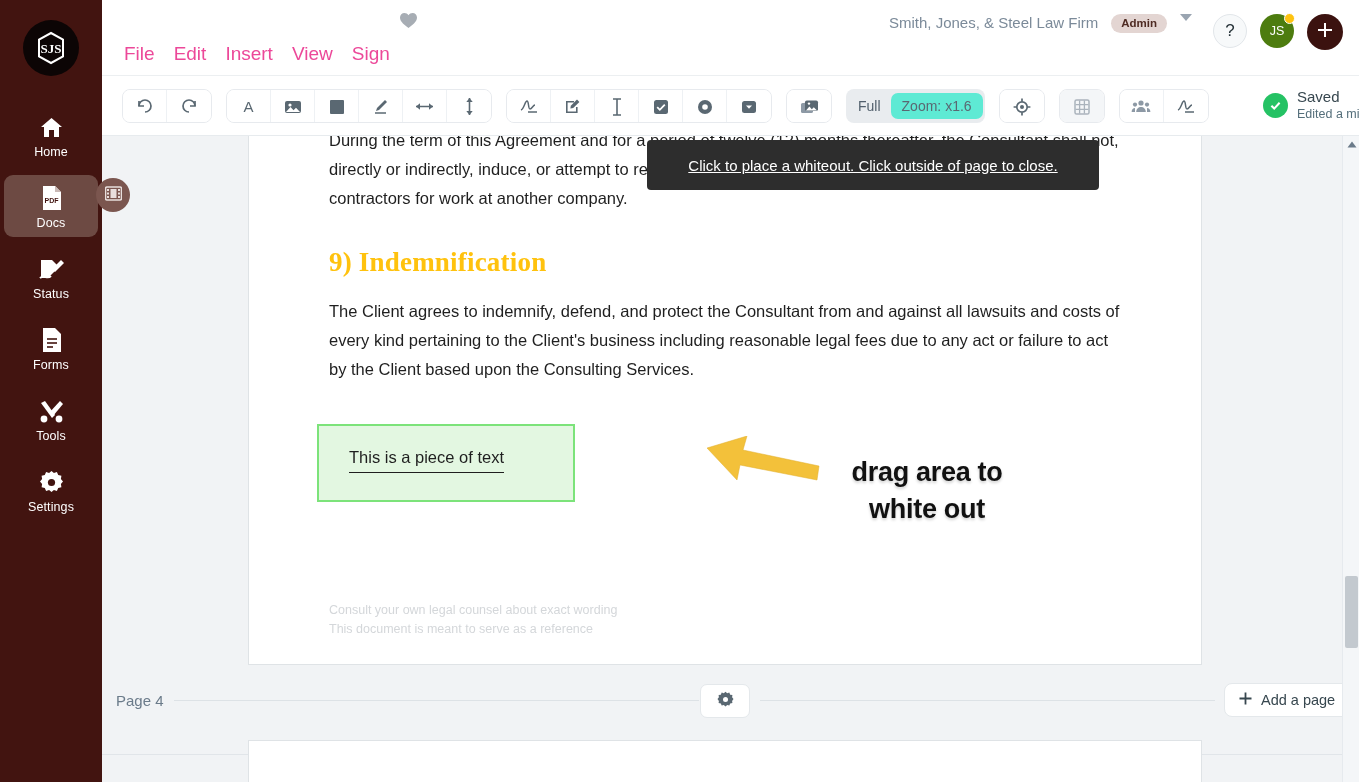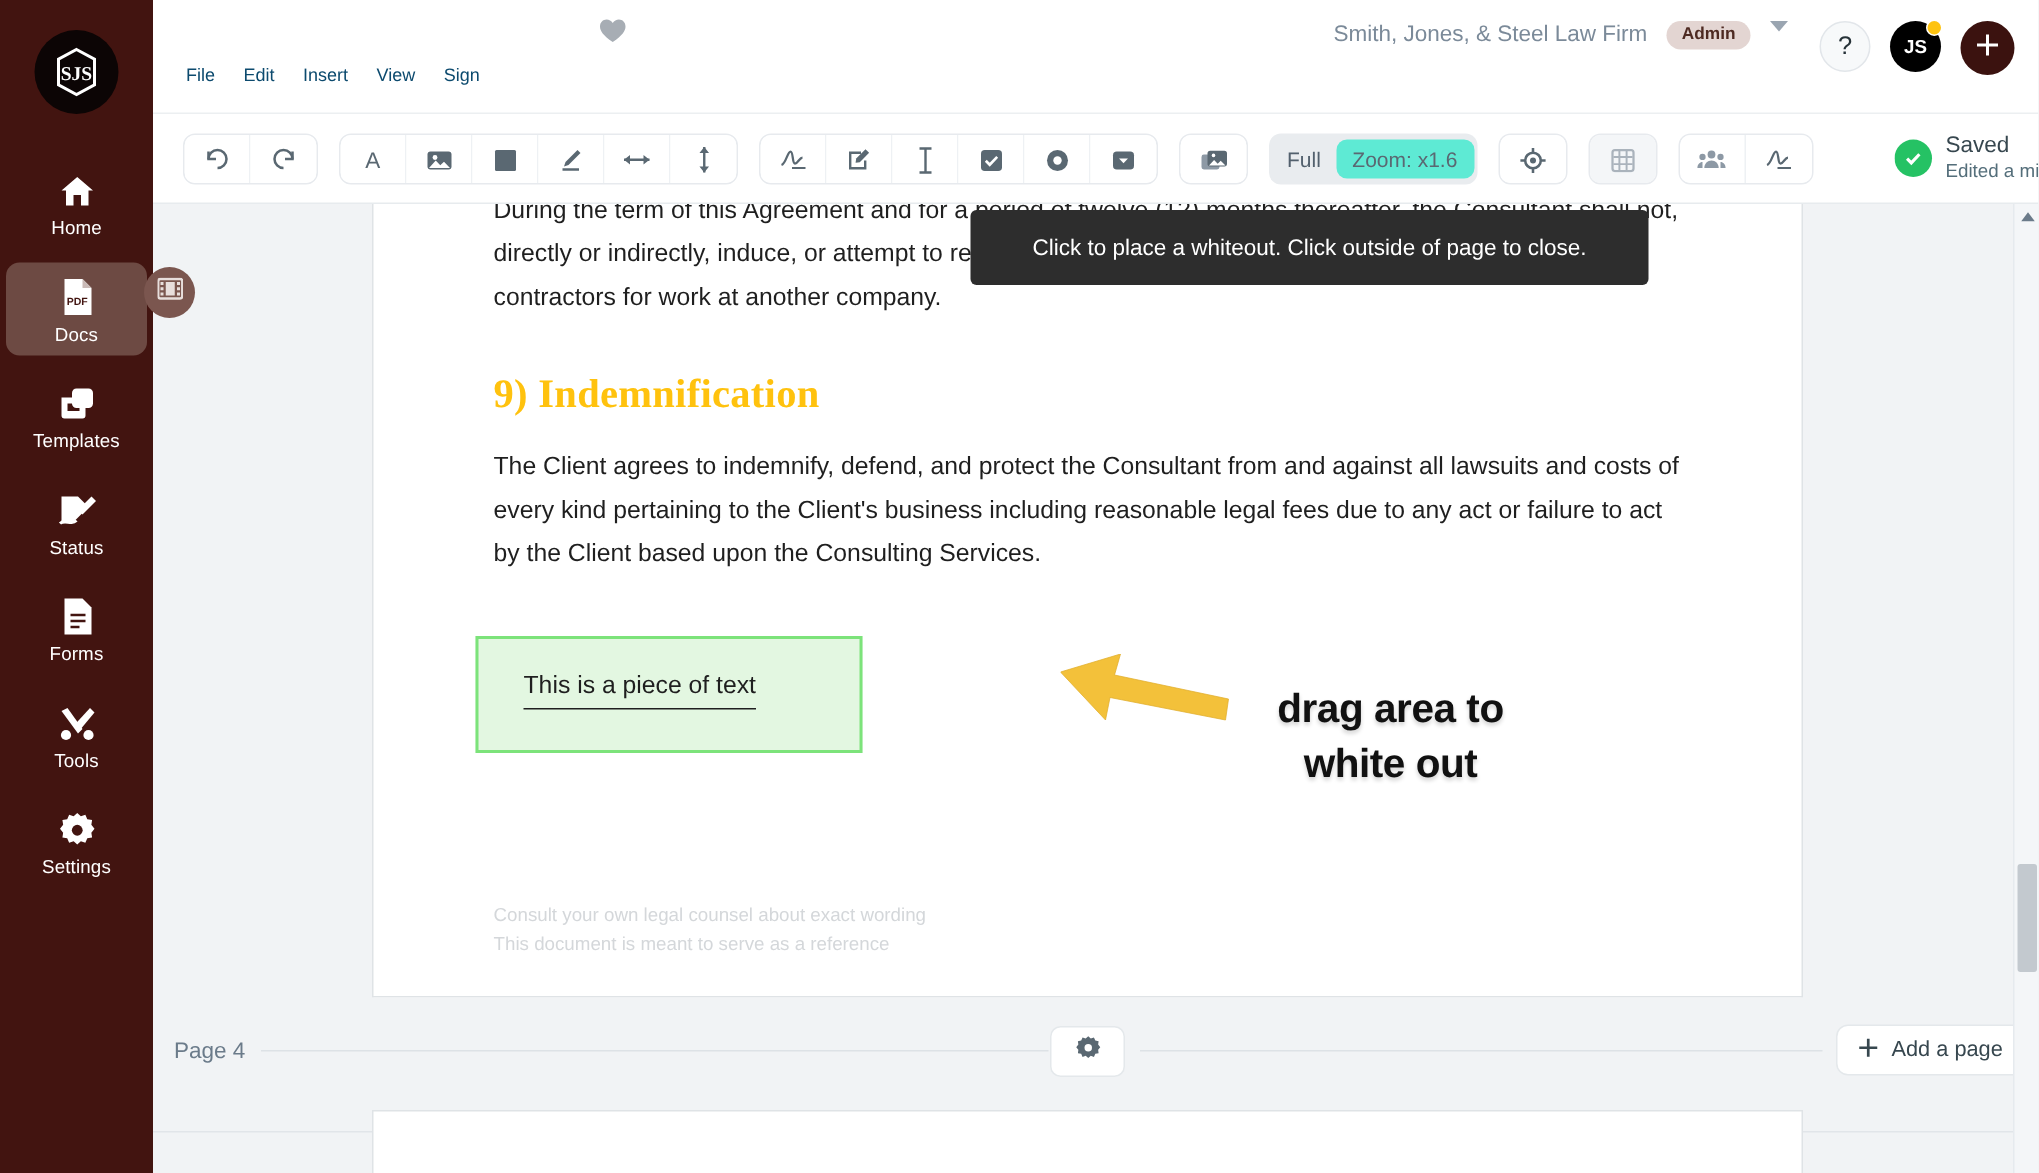--- a/index.html
+++ b/index.html
@@ -51,42 +51,42 @@
     border-bottom: 1px solid #eceff1;
   }
   .doc-title {
     position: absolute; left: 20px; top: 8px;
     font-size: 25px; color: #263238; font-weight: 400;
     letter-spacing: .2px;
   }
   .fav-icon { position: absolute; left: 297px; top: 12px; cursor: pointer; }
   .menubar { position: absolute; left: 22px; top: 43px; display: flex; gap: 19px; }
   .menu-item {
-    font-size: 12px; color: #0c4a6e; cursor: pointer; font-weight: 500;
+    font-size: 19px; color: #ec4899; cursor: pointer; font-weight: 500;
   }
   .header-right {
     position: absolute; right: 16px; top: 14px;
     display: flex; align-items: flex-start; gap: 13px;
   }
   .org-name { font-size: 15px; color: #7b8a99; white-space: nowrap; }
   .admin-badge {
     background: #e3d5d2; color: #4e2a22; font-size: 11.5px;
     padding: 3px 10px 4px; border-radius: 10px; font-weight: 600;
   }
   .chev { width: 0; height: 0; border-left: 6px solid transparent; border-right: 6px solid transparent;
           border-top: 7px solid #9aa5b1; cursor: pointer; }
   .help-btn {
     width: 34px; height: 34px; border-radius: 50%;
     border: 1px solid #e2e6ea; background: #f7f9fa;
     display: flex; align-items: center; justify-content: center;
     font-size: 17px; color: #263238; cursor: pointer; margin-left: 8px;
   }
   .avatar {
     position: relative; width: 34px; height: 34px; border-radius: 50%;
-    background: #000000; color: #ffffff; font-size: 12.5px; font-weight: 700;
+    background: #4d7c0f; color: #ffffff; font-size: 12.5px; font-weight: 400;
     display: flex; align-items: center; justify-content: center; cursor: pointer;
   }
   .avatar-dot {
     position: absolute; right: -1px; top: -1px; width: 11px; height: 11px;
     border-radius: 50%; background: #fec310; border: 1.5px solid #fff;
   }
   .plus-btn {
     width: 36px; height: 36px; border-radius: 50%; background: #3b120f;
     display: flex; align-items: center; justify-content: center; cursor: pointer;
   }
@@ -177,21 +177,21 @@
     -webkit-text-stroke: 4px #ffffff; paint-order: stroke fill;
     text-shadow: 0 2px 3px rgba(0,0,0,.18);
     margin-top: 12px;
   }
 
   
   .tooltip {
     position: absolute; left: 398px; top: 4px; width: 452px; height: 50px;
     background: #2d2d2d; border-radius: 4px;
     display: flex; align-items: center; justify-content: center;
-    color: #ffffff; font-size: 15px; z-index: 5;
+    color: #ffffff; font-size: 15px; z-index: 5; text-decoration: underline;
   }
 
   
   .page-strip {
     position: absolute; left: 0; top: 529px; width: 1257px; height: 90px;
     background: #f1f3f5; border-bottom: 1px solid #e1e5e9;
     display: flex; align-items: center;
   }
   .page-num {
     position: absolute; left: 14px; top: 27px; font-size: 15px; color: #6b7b8a;
@@ -256,29 +256,20 @@
         <span class="nav-icon">
           <svg width="23" height="26" viewBox="0 0 23 26">
             <path d="M3 1 H15 L21 7 V25 H3 Z" fill="#fff"></path>
             <path d="M15 1 V7 H21 Z" fill="#c9b9b6"></path>
             <text x="11.5" y="18" font-family="Liberation Sans, sans-serif" font-size="7" font-weight="bold" fill="#421410" text-anchor="middle">PDF</text>
           </svg>
         </span>
         <span class="nav-label">Docs</span>
       </div>
 
-      <div class="nav-item">
-        <span class="nav-icon">
-          <svg width="26" height="24" viewBox="0 0 26 24">
-            <rect x="10" y="2" width="14" height="13" rx="3" fill="#fff"></rect>
-            <path d="M3 8 h7 v4 H7 v5 h8 v-2 h4 v5 a2 2 0 0 1-2 2 H5 a2 2 0 0 1-2-2 Z" fill="#fff"></path>
-          </svg>
-        </span>
-        <span class="nav-label">Templates</span>
-      </div>
 
       <div class="nav-item">
         <span class="nav-icon">
           <svg width="27" height="24" viewBox="0 0 27 24">
             <path d="M3 3 H14 L19 8 V12 L10 21 H3 Z" fill="#fff"></path>
             <path d="M23 3 l3 3 -9 9 -3 -3 z" fill="#fff"></path>
             <path d="M2 21 c4 -4 7 2 11 -2" stroke="#fff" stroke-width="2" fill="none"></path>
           </svg>
         </span>
         <span class="nav-label">Status</span>

